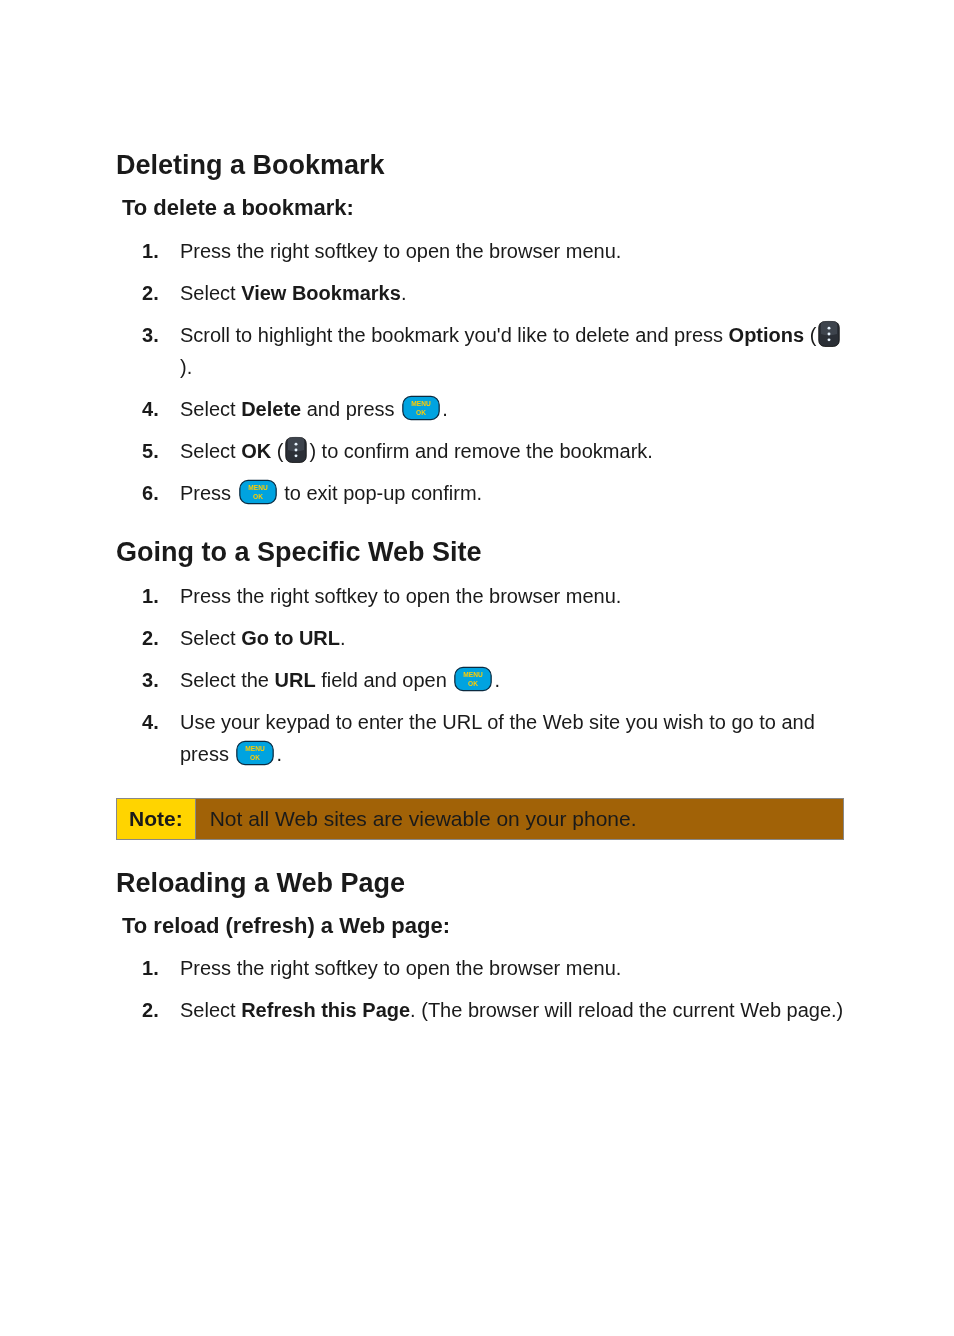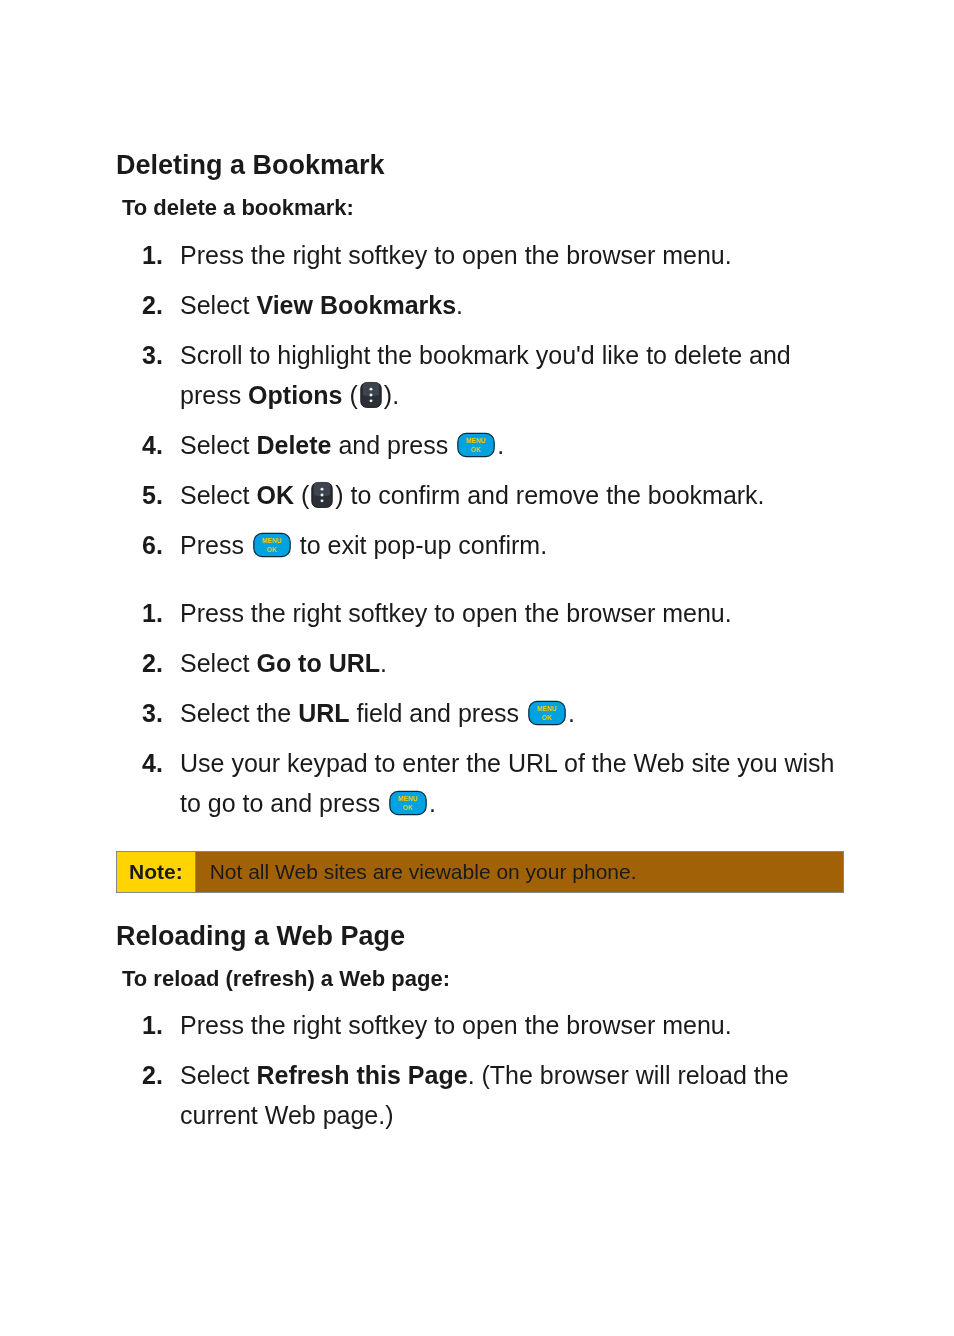--- a/index.html
+++ b/index.html
@@ -29,21 +29,21 @@
   }
   ol.steps {
     list-style: none;
     margin: 0 0 28px 0;
     padding: 0 0 0 26px;
     counter-reset: step;
   }
   ol.steps > li {
     counter-increment: step;
     position: relative;
-    font-size: 25px;
+    font-size: 20px;
     line-height: 1.6;
     padding-left: 38px;
     margin-bottom: 10px;
   }
   ol.steps > li::before {
     content: counter(step) ".";
     position: absolute;
     left: 0;
     top: 0;
     font-weight: 700;
@@ -145,27 +145,28 @@
     </li>
     <li>
       <span>Press </span><span class="icon-menuok">
           <svg width="38" height="26">
             <use href="#sym-menuok"></use>
           </svg>
         </span><span> to exit pop-up confirm.</span>
     </li>
   </ol>
 
+  <div class="h2">Going to a Specific Web Site</div>
   <ol class="steps">
     <li><span>Press the right softkey to open the browser menu.</span></li>
     <li>
       <span>Select </span><strong class="kw">Go to URL</strong><span>.</span>
     </li>
     <li>
-      <span>Select the </span><strong class="kw">URL</strong><span> field and press </span><span class="icon-menuok">
+      <span>Select the </span><strong class="kw">URL</strong><span> field and open </span><span class="icon-menuok">
           <svg width="38" height="26">
             <use href="#sym-menuok"></use>
           </svg>
         </span><span>.</span>
     </li>
     <li>
       <span>Use your keypad to enter the URL of the Web site you wish to go to and press </span><span class="icon-menuok">
           <svg width="38" height="26">
             <use href="#sym-menuok"></use>
           </svg>

